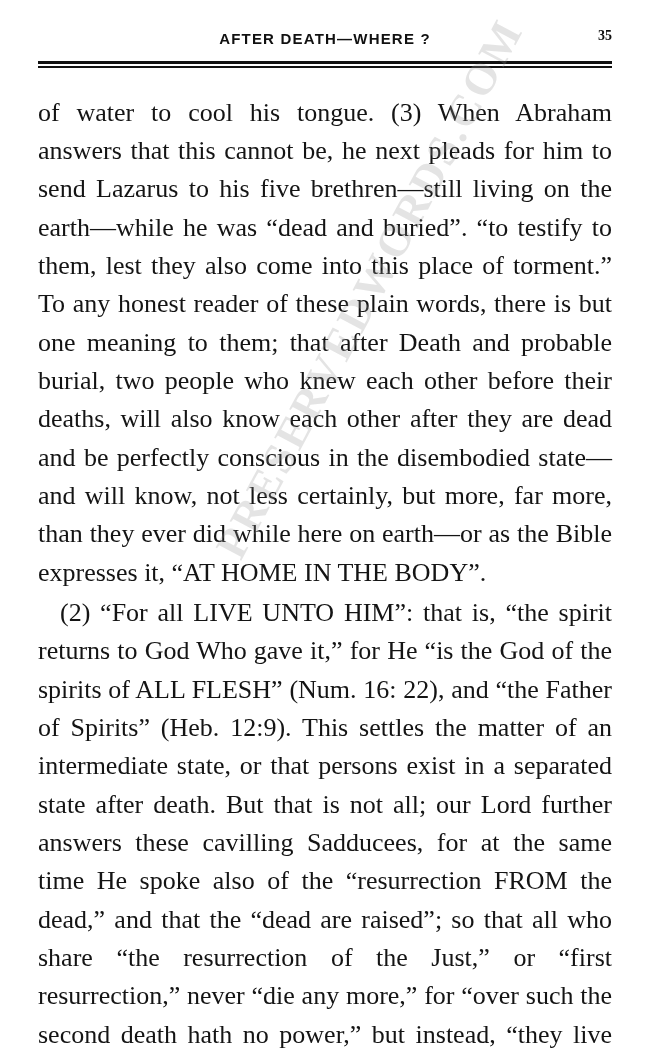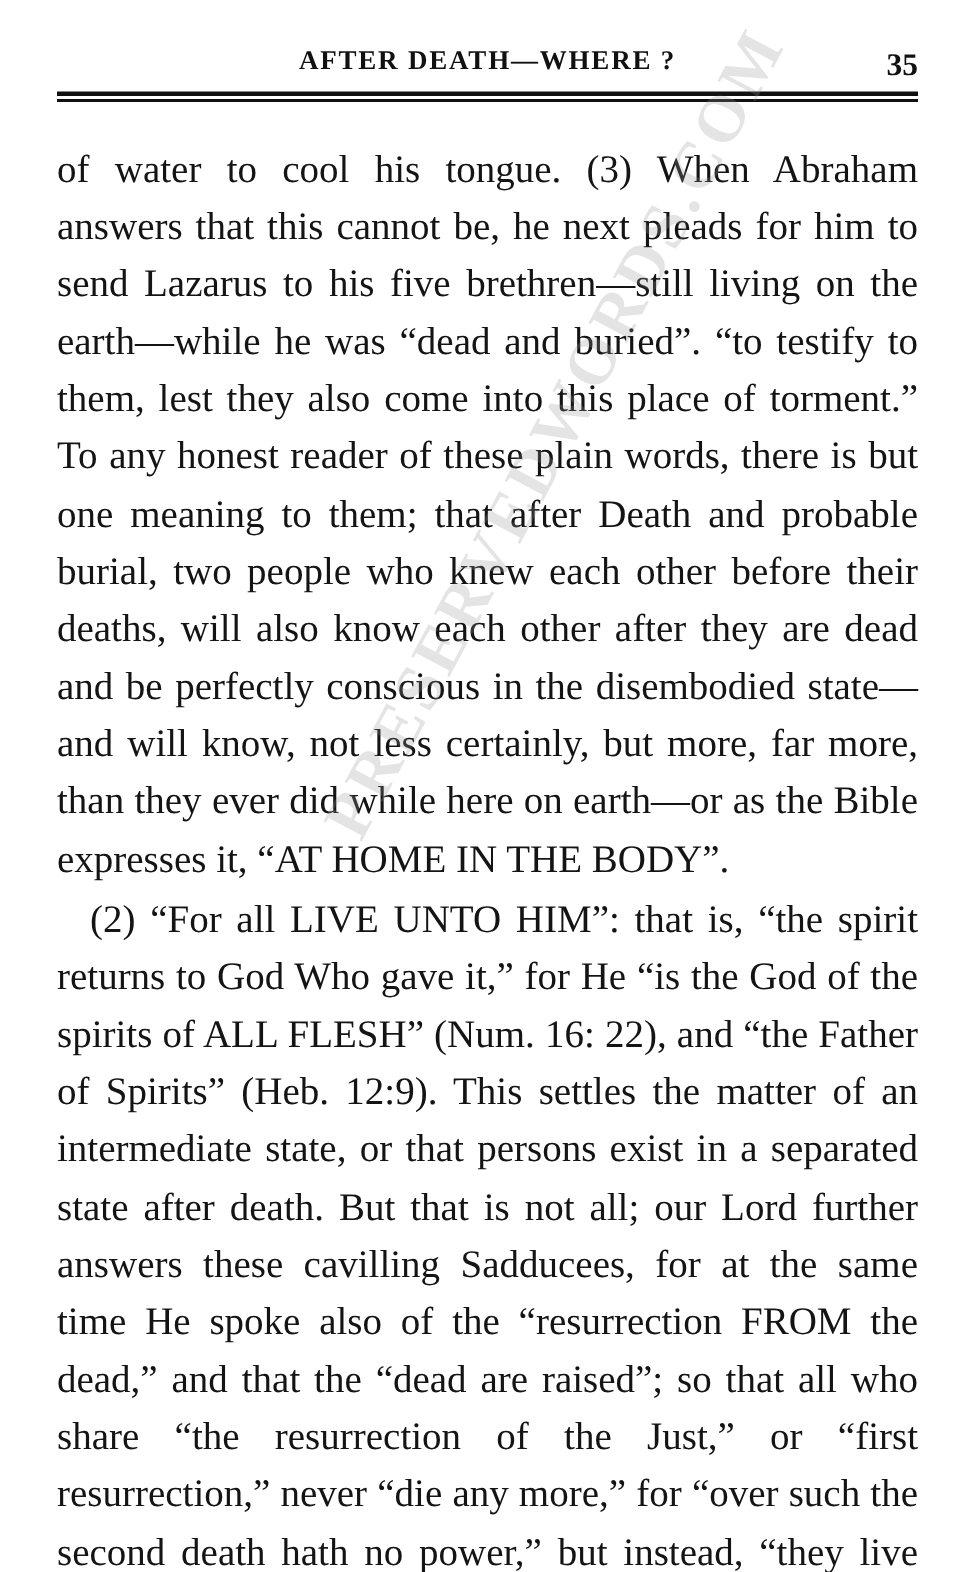--- a/index.html
+++ b/index.html
@@ -42,32 +42,32 @@
 
   
   .runhead {
     position: relative;
     display: flex;
     align-items: baseline;
     justify-content: center;
     height: 26px;
   }
   .runhead-title {
-    font-family: Liberation Serif, serif;
-    font-size: 18px;
+    font-family: Liberation Sans, sans-serif;
+    font-size: 15px;
     letter-spacing: 1.2px;
     font-weight: 700;
     color: #111;
     text-align: right;
   }
   .page-number {
     position: absolute;
     right: 0;
-    bottom: 0;
-    font-size: 21px;
+    bottom: 12px;
+    font-size: 14px;
     font-weight: 700;
     color: #111;
     margin-top: 36px;
   }
 
   .rules {
     margin-top: 5px;
     margin-bottom: 26px;
   }
   .rule-thick {

